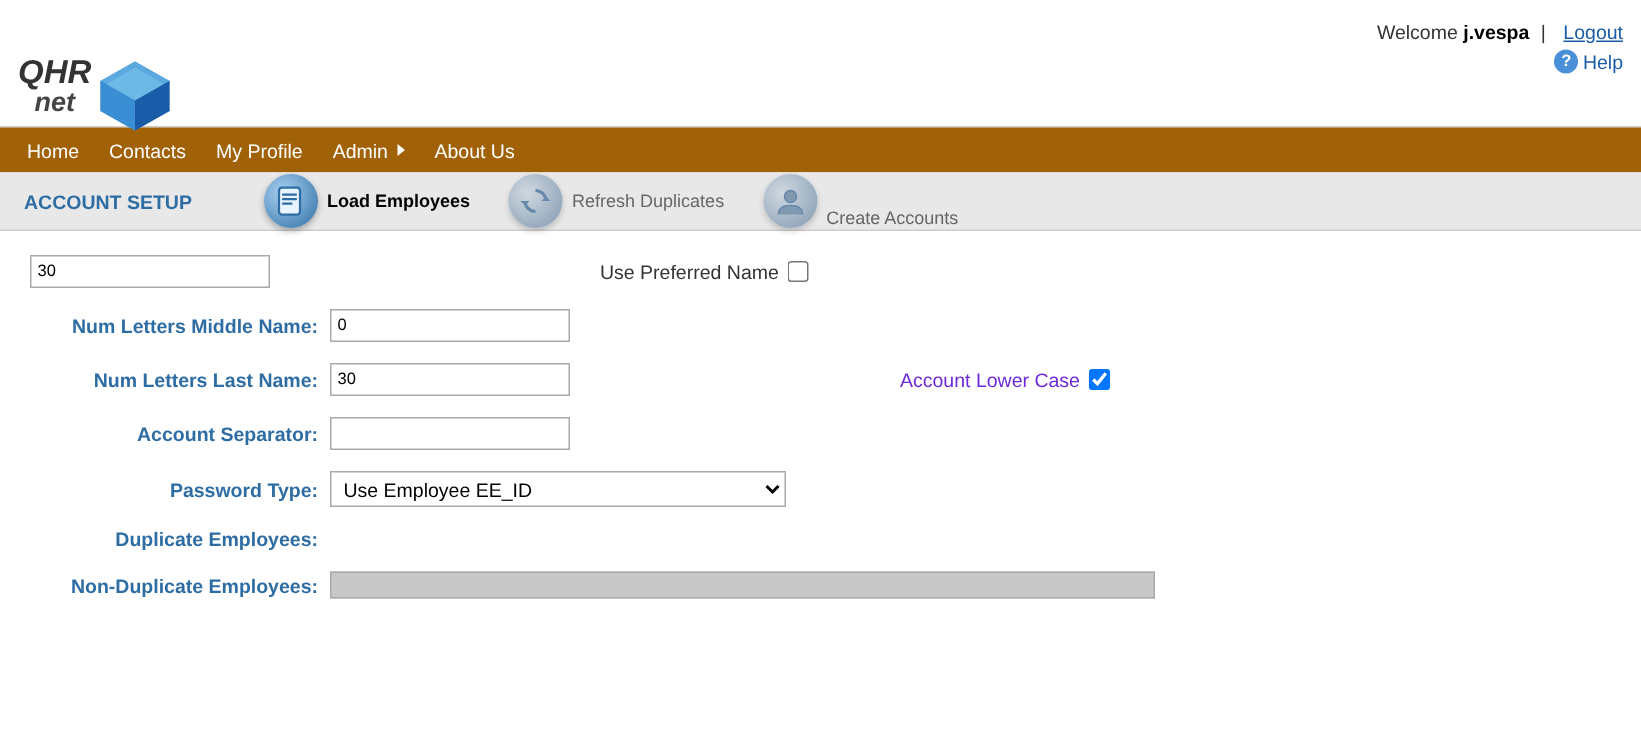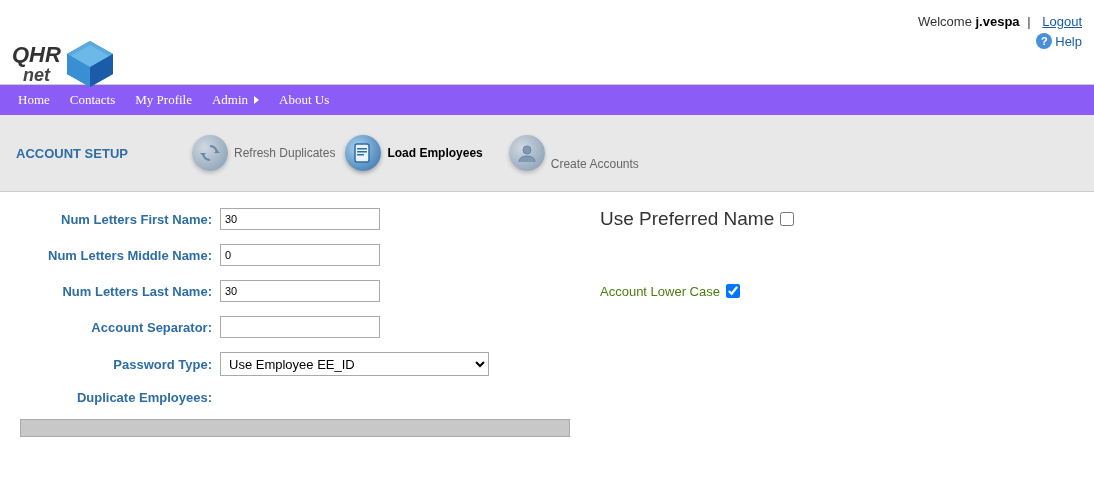--- a/index.html
+++ b/index.html
@@ -50,26 +50,25 @@
       border-radius: 50%;
       background: #4a90d9;
       color: white;
       font-size: 11px;
       font-weight: bold;
       margin-right: 3px;
     }
 
     
     .navbar {
-      background: #8b5cf6;
+      background: #a16207;
       display: flex;
       align-items: center;
       padding: 0 8px;
       height: 30px;
-      font-family: Liberation Serif, serif;
     }
     .nav-item {
       color: #fff;
       font-size: 13px;
       padding: 5px 10px;
       cursor: pointer;
       text-decoration: none;
       display: flex;
       align-items: center;
       gap: 4px;
@@ -90,21 +89,21 @@
       padding: 0;
       min-height: 400px;
     }
 
     
     .wizard-bar {
       background: #e8e8e8;
       border-bottom: 1px solid #ccc;
       display: flex;
       align-items: center;
-      padding: 20px 16px;
+      padding: 1px 16px;
       gap: 0;
     }
     .account-setup-label {
       font-size: 13px;
       font-weight: bold;
       color: #2e6da4;
       margin-right: 20px;
       min-width: 140px;
     }
     .wizard-steps {
@@ -163,29 +162,28 @@
     }
     .checkbox-input {
       width: 14px;
       height: 14px;
       cursor: pointer;
     }
     .select-input {
       border: 1px solid #aaa;
       padding: 2px 4px;
       font-size: 13px;
-      width: 269px;
+      width: 304px;
       height: 24px;
       background: #fff;
     }
 
     
     .logo-container {
       display: flex;
-      align-items: center;
       margin-top: 44px;
     }
   </style>
 </head>
 <body>
 
 <div class="header">
   <div class="logo-container">
     <div class="logo-text">
       <span>QHR</span>
@@ -232,78 +230,77 @@
   <a class="nav-item">
     <span>About Us</span>
   </a>
 </div>
 
 <div class="content">
 
   <div class="wizard-bar">
     <div class="account-setup-label">ACCOUNT SETUP</div>
     <div class="wizard-steps">
+
+      <div class="wizard-step">
+        <div class="wizard-step-icon active">
+          <svg width="22" height="22" viewBox="0 0 22 22">
+            <rect x="3" y="2" width="14" height="18" rx="2" fill="#e8f4ff" stroke="#2e6da4" stroke-width="1.5"></rect>
+            <rect x="5" y="6" width="10" height="1.5" rx="0.5" fill="#2e6da4"></rect>
+            <rect x="5" y="9" width="10" height="1.5" rx="0.5" fill="#2e6da4"></rect>
+            <rect x="5" y="12" width="7" height="1.5" rx="0.5" fill="#2e6da4"></rect>
+          </svg>
+        </div>
+        <span class="wizard-step-label active">Load Employees</span>
+      </div>
 
       <div class="wizard-step" style="margin-left:16px;">
         <div class="wizard-step-icon inactive">
           <svg width="22" height="22" viewBox="0 0 22 22">
             <path d="M11 4 A7 7 0 0 1 18 11" stroke="#6688aa" stroke-width="2" fill="none"></path>
             <path d="M11 18 A7 7 0 0 1 4 11" stroke="#6688aa" stroke-width="2" fill="none"></path>
             <polygon points="18,8 21,11 15,11" fill="#6688aa"></polygon>
             <polygon points="4,14 1,11 7,11" fill="#6688aa"></polygon>
           </svg>
         </div>
         <span class="wizard-step-label inactive">Refresh Duplicates</span>
       </div>
 
-      <div class="wizard-step">
-        <div class="wizard-step-icon active">
-          <svg width="22" height="22" viewBox="0 0 22 22">
-            <rect x="3" y="2" width="14" height="18" rx="2" fill="#e8f4ff" stroke="#2e6da4" stroke-width="1.5"></rect>
-            <rect x="5" y="6" width="10" height="1.5" rx="0.5" fill="#2e6da4"></rect>
-            <rect x="5" y="9" width="10" height="1.5" rx="0.5" fill="#2e6da4"></rect>
-            <rect x="5" y="12" width="7" height="1.5" rx="0.5" fill="#2e6da4"></rect>
-          </svg>
-        </div>
-        <span class="wizard-step-label active">Load Employees</span>
-      </div>
-
       <div class="wizard-step" style="margin-left:16px;align-items:flex-end;">
         <div class="wizard-step-icon inactive">
           <svg width="22" height="22" viewBox="0 0 22 22">
             <circle cx="11" cy="8" r="4" fill="#8099b0" stroke="#6688aa" stroke-width="1"></circle>
             <path d="M3 20 Q3 14 11 14 Q19 14 19 20" fill="#8099b0" stroke="#6688aa" stroke-width="1"></path>
           </svg>
         </div>
         <span class="wizard-step-label inactive">Create Accounts</span>
       </div>
     </div>
   </div>
 
   <div class="form-area">
 
     <div style="display:flex; align-items:center; margin-bottom:14px;">
-      <div class="form-label">Num Letters First Name:</div>
       <input class="form-input" type="text" value="30" style="">
       <div style="margin-left:220px; display:flex; align-items:center; gap:6px;">
-        <span style="font-size:19px;color:#333;">Use Preferred Name</span>
+        <span style="font-size:13px;color:#333;">Use Preferred Name</span>
         <input type="checkbox" class="checkbox-input" style="">
       </div>
     </div>
 
     <div style="display:flex; align-items:center; margin-bottom:14px;">
       <div class="form-label">Num Letters Middle Name:</div>
       <input class="form-input" type="text" value="0" style="">
     </div>
 
     <div style="display:flex; align-items:center; margin-bottom:14px;">
       <div class="form-label">Num Letters Last Name:</div>
       <input class="form-input" type="text" value="30" style="">
       <div style="margin-left:220px; display:flex; align-items:center; gap:6px;">
-        <span style="font-size:13px;color:#4d7c0f;">Account Lower Case</span>
+        <span style="font-size:13px;color:#6d28d9;">Account Lower Case</span>
         <input type="checkbox" class="checkbox-input" checked="" style="">
       </div>
     </div>
 
     <div style="display:flex; align-items:center; margin-bottom:14px;">
       <div class="form-label">Account Separator:</div>
       <input class="form-input" type="text" value="" style="">
     </div>
 
     <div style="display:flex; align-items:center; margin-bottom:14px;">
@@ -314,19 +311,20 @@
         <option>Use Employee DOB</option>
         <option>Custom</option>
       </select>
     </div>
 
     <div style="display:flex; align-items:center; margin-bottom:14px;">
       <div class="form-label">Duplicate Employees:</div>
     </div>
 
     <div style="display:flex; align-items:center; margin-bottom:14px;">
+      <div class="form-label">Non-Duplicate Employees:</div>
       <div style="margin-left:0;">
         <div style="width:550px; height:18px; background:#c8c8c8; border:1px solid #aaa;"></div>
       </div>
     </div>
 
   </div>
 </div>
 
 </body></html>

